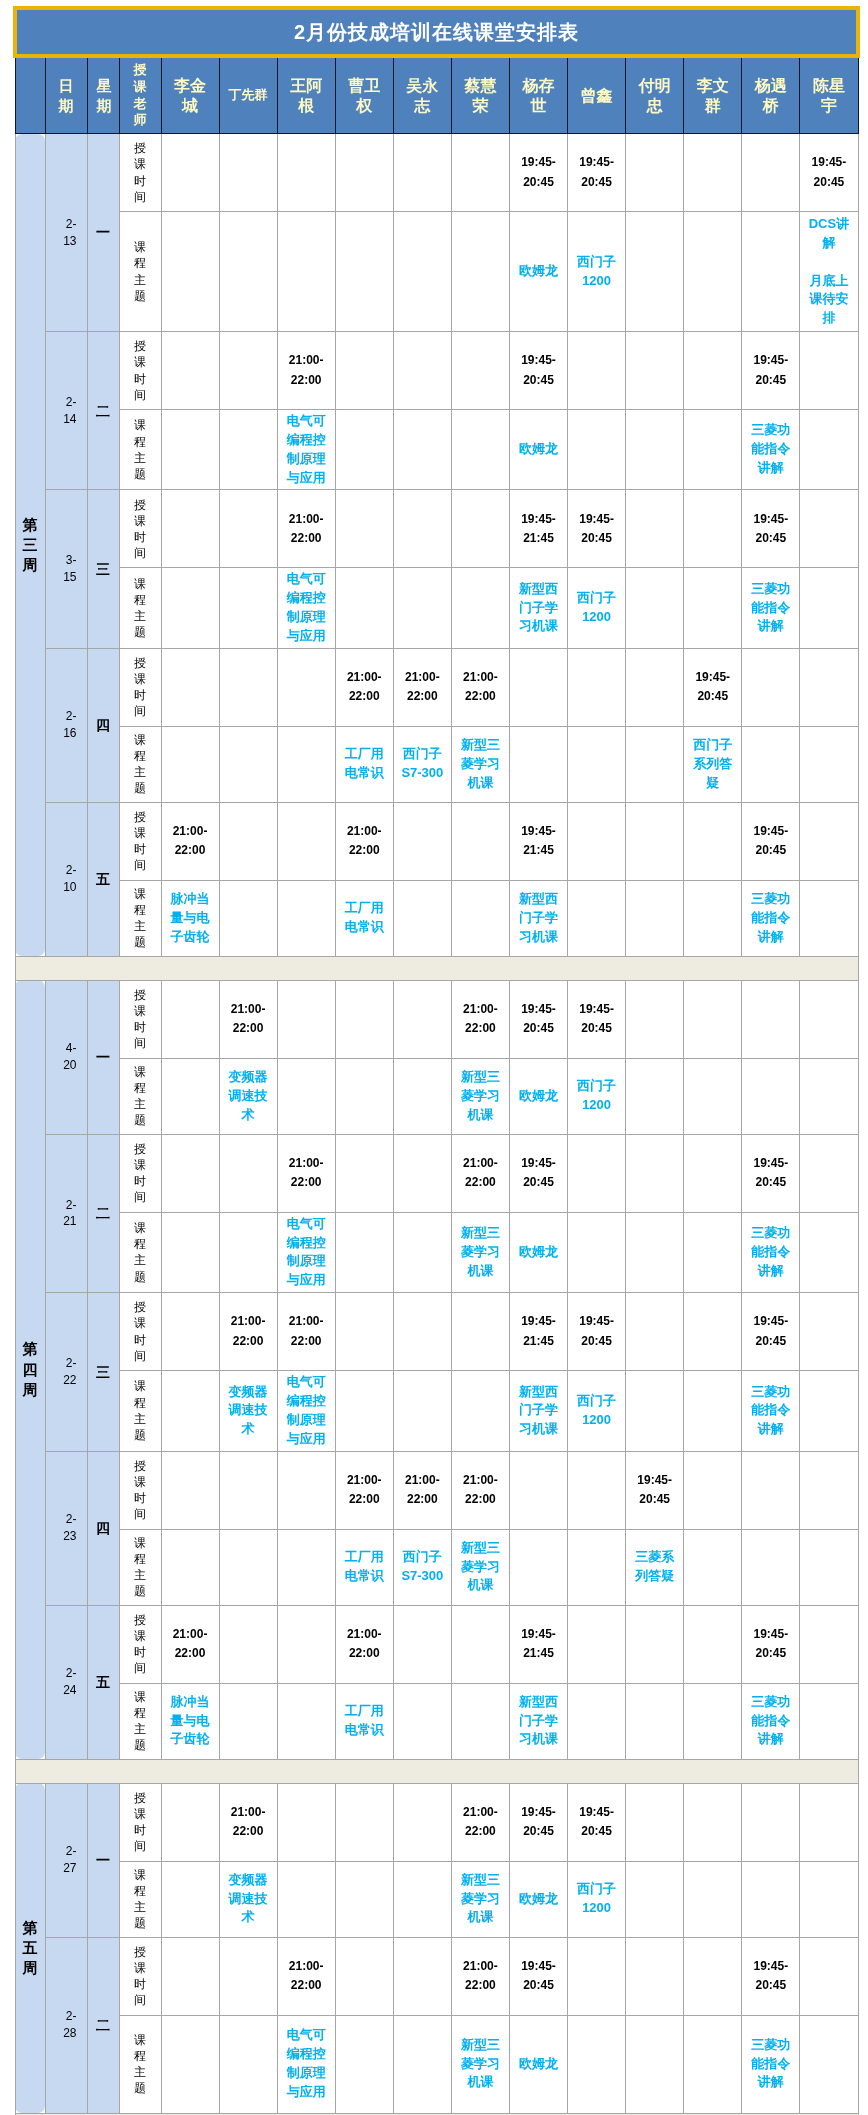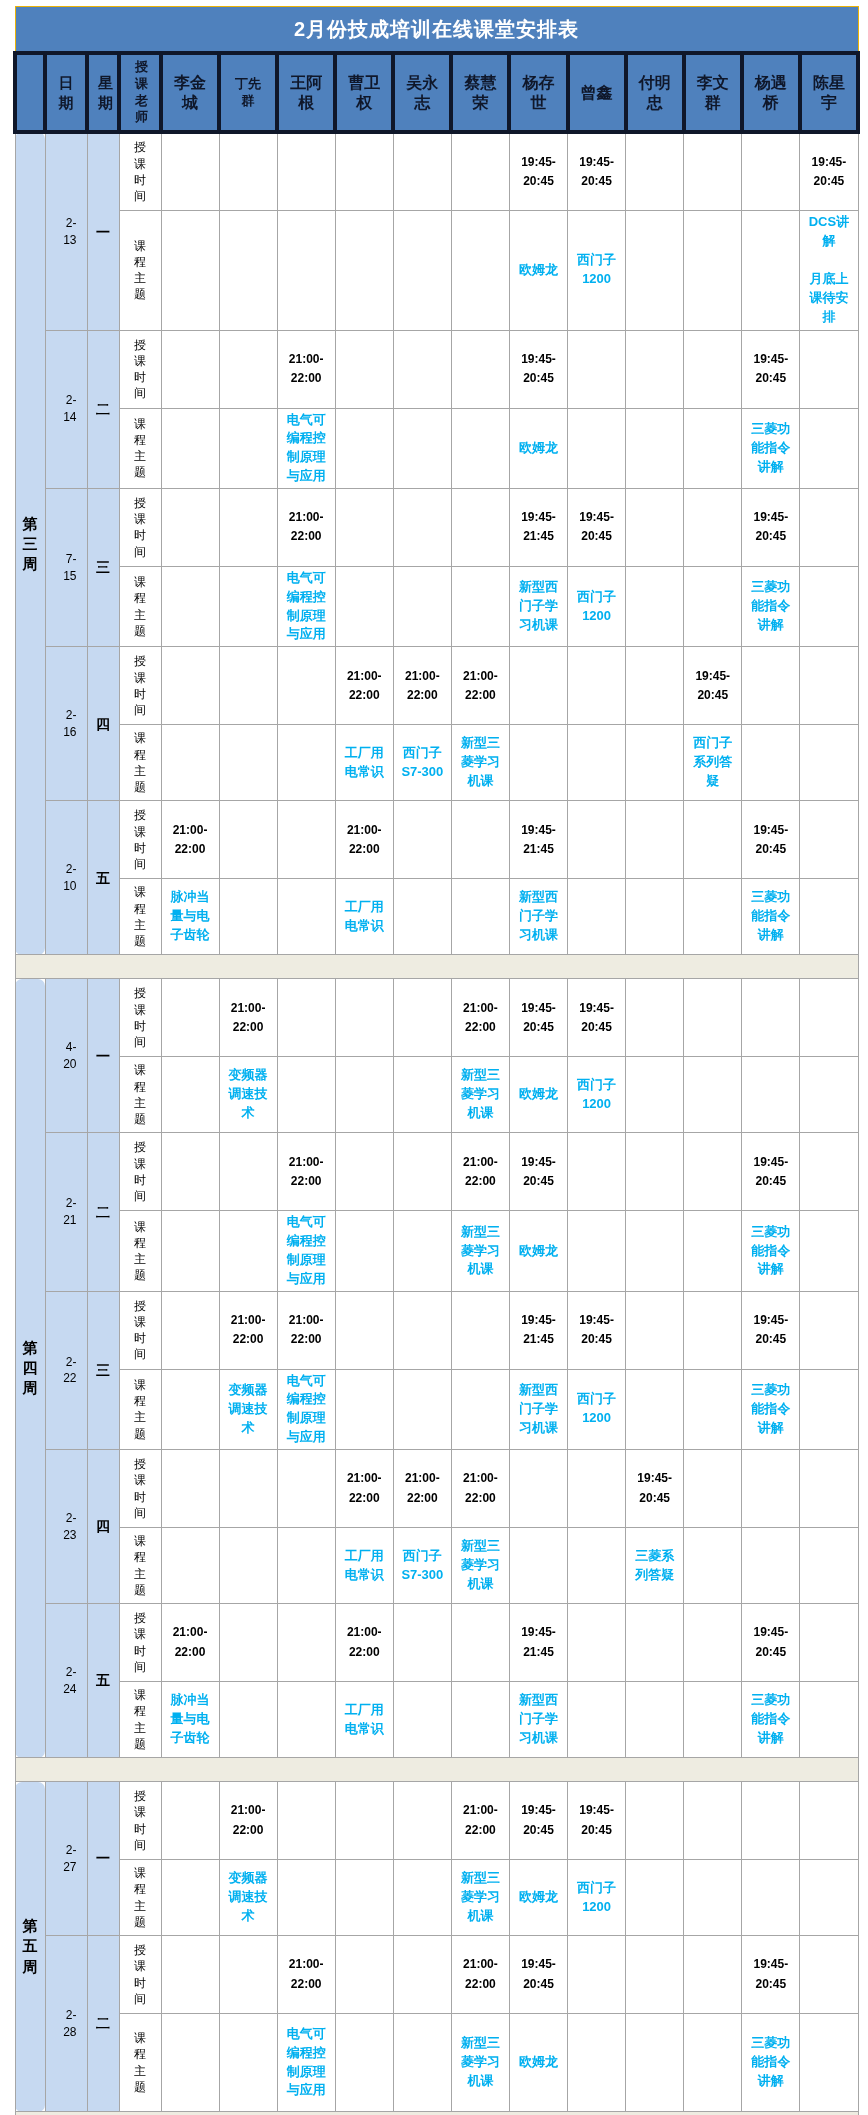--- a/index.html
+++ b/index.html
@@ -19,28 +19,28 @@
     width:847px;
   }
   
   td.title-cell{
     background:#4F81BD;
     color:#fff;
     font-size:20px;
     font-weight:bold;
     text-align:center;
     height:42px;
-    border:1px solid #eab308;
+    border:4px solid #eab308;
     letter-spacing:1px;
   }
   
   tr.head-row th{
     background:#4F81BD;
-    color:#0f172a;
-    border:4px solid #0f172a;
+    color:#fef9c3;
+    border:1px solid #0f172a;
     height:75px;
     text-align:center;
     vertical-align:middle;
     font-weight:bold;
   }
   th.teacher-col{font-size:16px;padding:0 9px;line-height:1.25;}
   tr.head-row th:nth-child(6){font-size:13px;} 
   th.corner-col{padding:0;}
   th.date-col,th.weekday-col{font-size:15px;padding:0 9px;word-break:break-all;line-height:1.3;}
   th.teacher-label-col{font-size:13px;padding:0 14px;word-break:break-all;line-height:1.3;}
@@ -201,21 +201,21 @@
           <td class="topic-cell"></td>
           <td class="topic-cell"></td>
           <td class="topic-cell">欧姆龙</td>
           <td class="topic-cell"></td>
           <td class="topic-cell"></td>
           <td class="topic-cell"></td>
           <td class="topic-cell">三菱功能指令讲解</td>
           <td class="topic-cell"></td>
         </tr>
         <tr class="r-time">
-          <td class="date-cell" rowspan="2">7-15</td>
+          <td class="date-cell" rowspan="2">3-15</td>
           <td class="weekday-cell" rowspan="2">三</td>
           <td class="label-cell">授课时间</td>
           <td class="time-cell"></td>
           <td class="time-cell"></td>
           <td class="time-cell">21:00-22:00</td>
           <td class="time-cell"></td>
           <td class="time-cell"></td>
           <td class="time-cell"></td>
           <td class="time-cell">19:45-21:45</td>
           <td class="time-cell">19:45-20:45</td>

